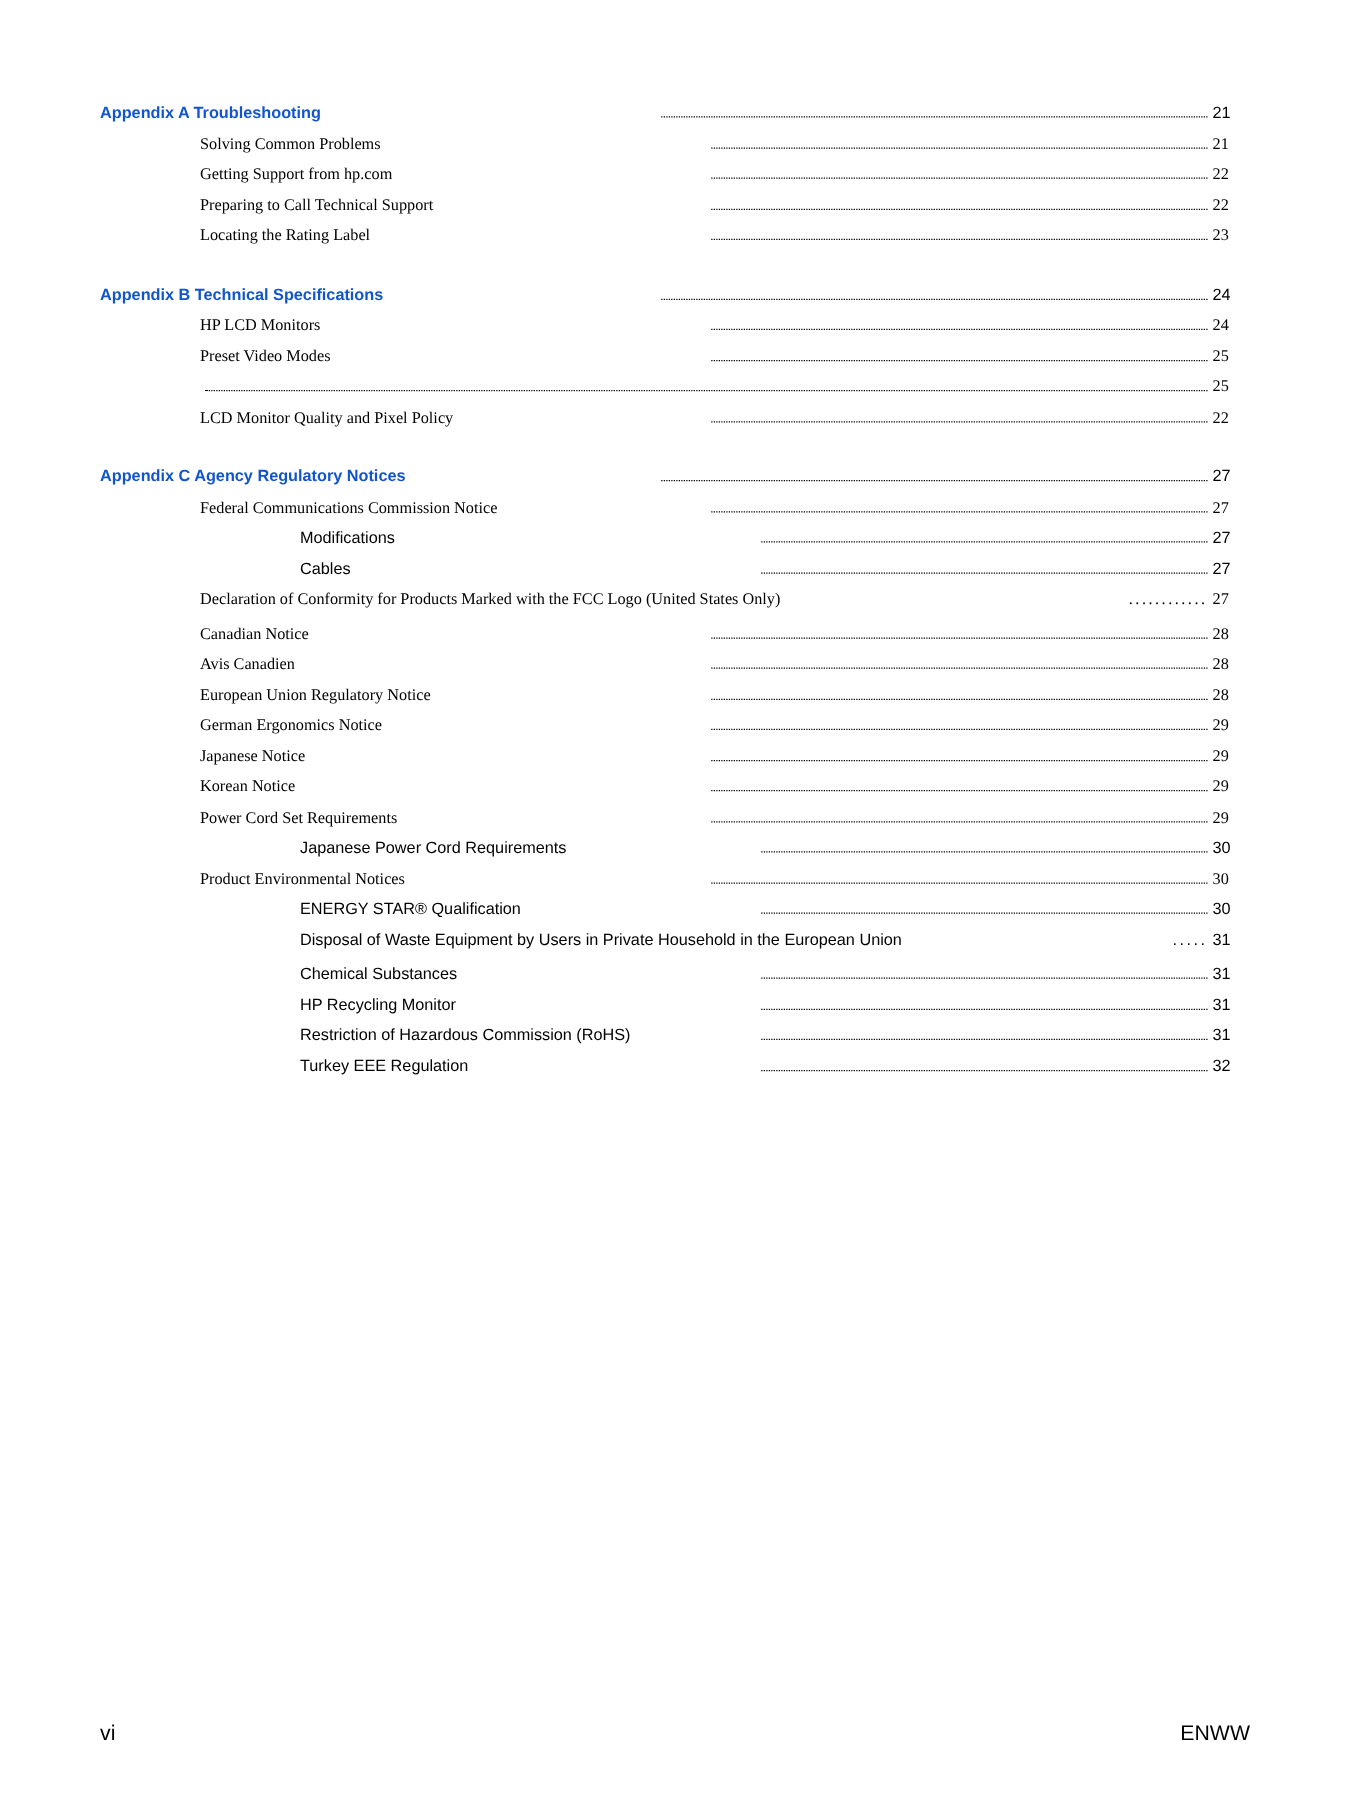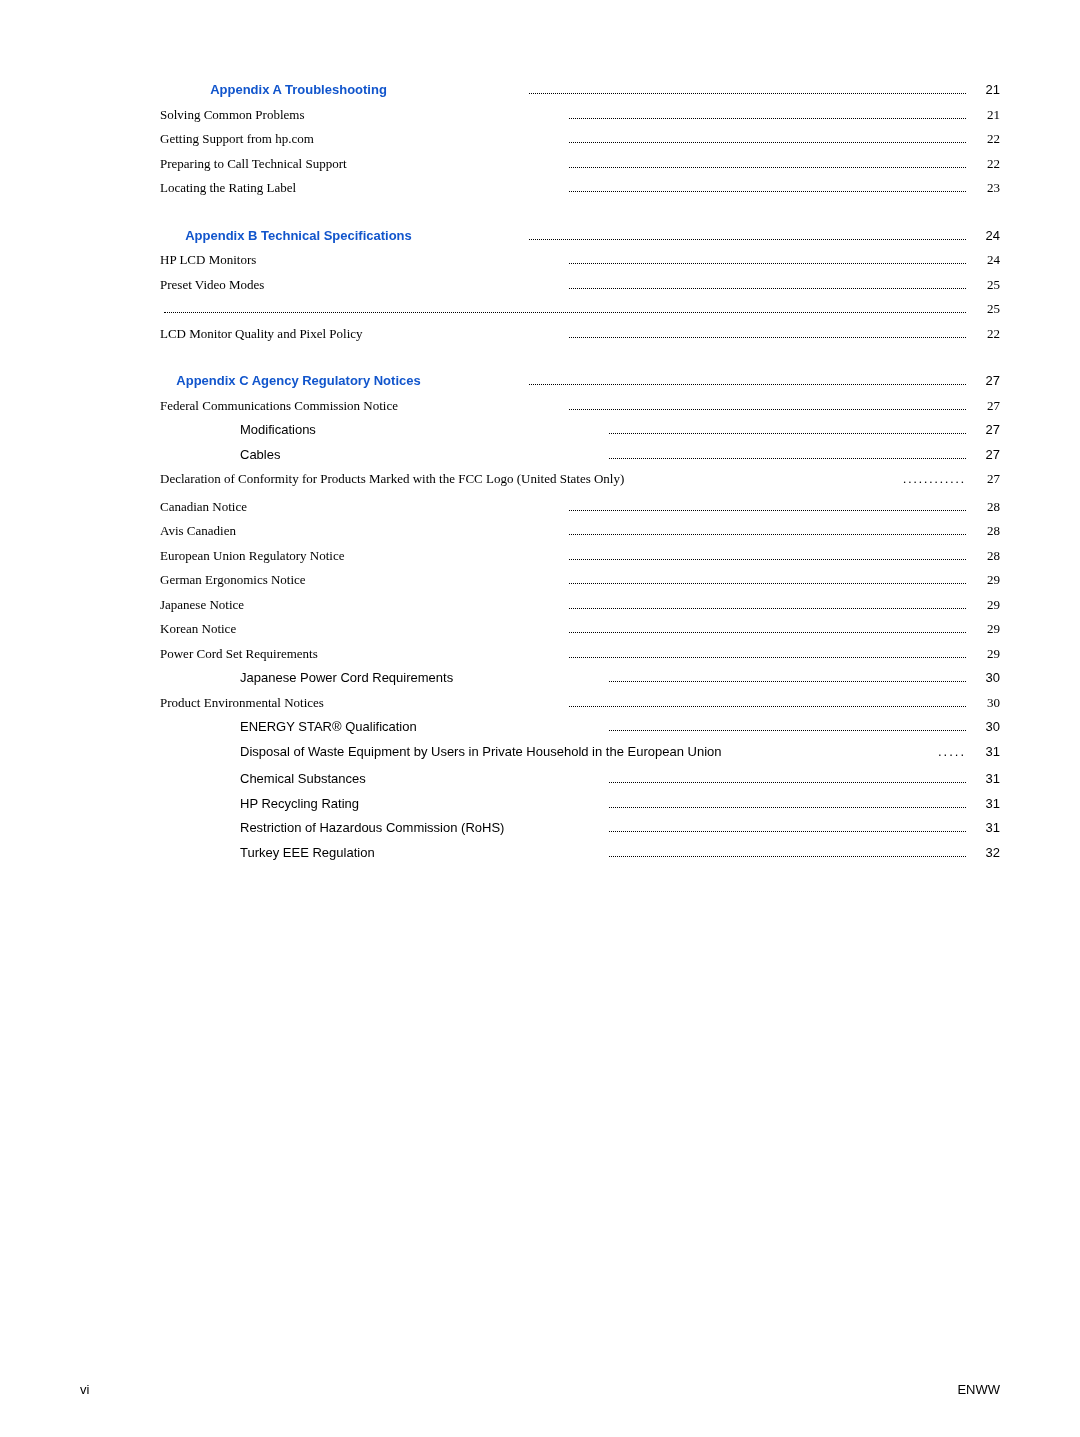--- a/index.html
+++ b/index.html
@@ -43,49 +43,47 @@
 
     .toc-entry-dots {
       flex: 1;
       border-bottom: 1px dotted #000;
       margin: 0 4px 3px 4px;
       min-width: 20px;
     }
 
     .toc-entry-page {
       min-width: 30px;
-      text-align: right;
       white-space: nowrap;
     }
 
     .toc-heading {
       color: #1155cc;
       font-weight: bold;
       font-size: 13px;
-      text-align: center;
     }
 
     .toc-sub1 {
       padding-left: 80px;
       font-family: Liberation Serif, serif;
     }
 
     .toc-sub2 {
       padding-left: 160px;
     }
 
     .page-footer {
       position: absolute;
       bottom: 40px;
       left: 80px;
       right: 80px;
       display: flex;
       justify-content: space-between;
       align-items: center;
-      font-size: 13px;
+      font-size: 17px;
     }
 
     .footer-left {
       color: #000;
     }
 
     .footer-right {
       color: #000;
     }
   </style>
@@ -246,21 +244,21 @@
       <span class="toc-entry-page">31</span>
     </div>
 
     <div class="toc-entry toc-sub2">
       <span class="toc-entry-text">Chemical Substances</span>
       <span class="toc-entry-dots"></span>
       <span class="toc-entry-page">31</span>
     </div>
 
     <div class="toc-entry toc-sub2">
-      <span class="toc-entry-text">HP Recycling Rating</span>
+      <span class="toc-entry-text">HP Recycling Monitor</span>
       <span class="toc-entry-dots"></span>
       <span class="toc-entry-page">31</span>
     </div>
 
     <div class="toc-entry toc-sub2">
       <span class="toc-entry-text">Restriction of Hazardous Commission (RoHS)</span>
       <span class="toc-entry-dots"></span>
       <span class="toc-entry-page">31</span>
     </div>
 

